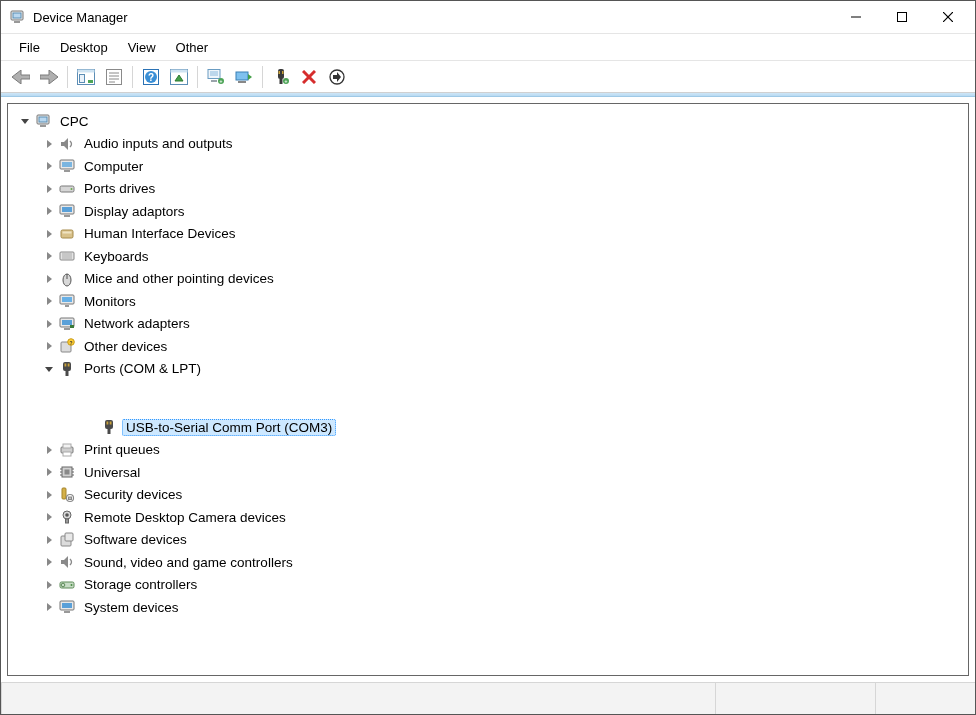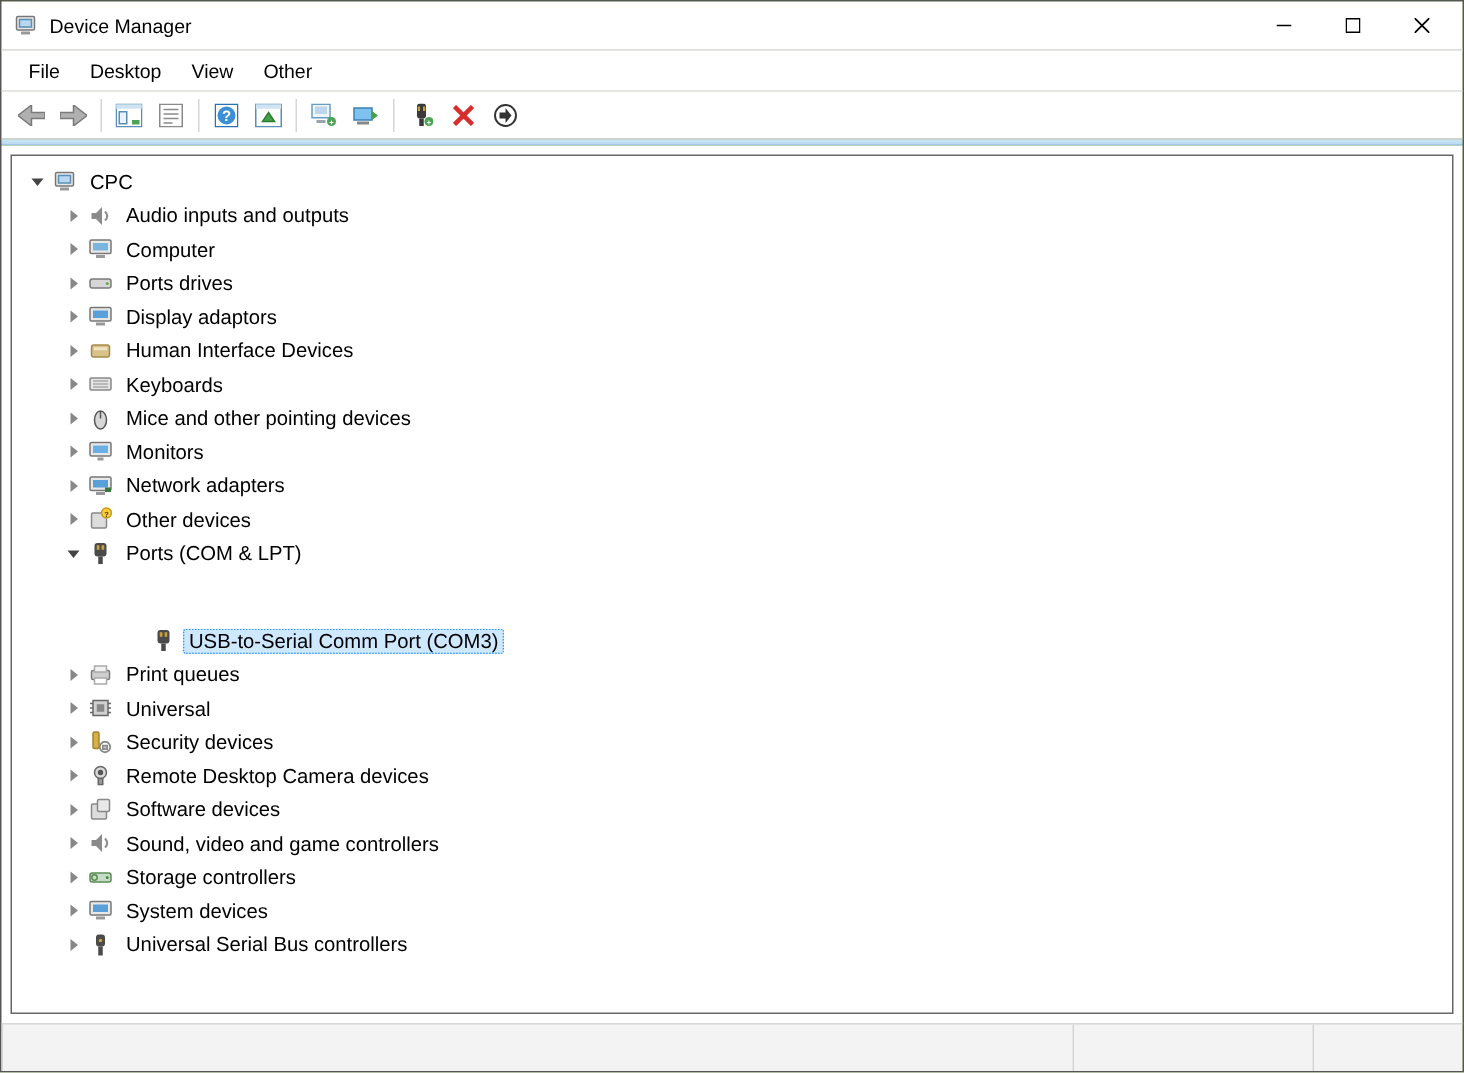--- a/index.html
+++ b/index.html
@@ -400,31 +400,20 @@
           <span class="expander chev-right"></span>
           <span class="node-icon">
             <svg width="16" height="16" viewBox="0 0 16 16">
               <rect x="1" y="2" width="14" height="9" rx="1" fill="#e8e8e8" stroke="#777"></rect>
               <rect x="3" y="4" width="10" height="5" fill="#5aa0d8"></rect>
               <rect x="5" y="12" width="6" height="2" fill="#999"></rect>
             </svg>
           </span>
           <span class="label">System devices</span>
         </div>
-        <div class="row indent1">
-          <span class="expander chev-right"></span>
-          <span class="node-icon">
-            <svg width="16" height="16" viewBox="0 0 16 16">
-              <rect x="5" y="1" width="6" height="8" rx="2" fill="#4a4a4a"></rect>
-              <rect x="6.5" y="9" width="3" height="6" fill="#4a4a4a"></rect>
-              <circle cx="8" cy="5" r="1.2" fill="#caa23a"></circle>
-            </svg>
-          </span>
-          <span class="label">Universal Serial Bus controllers</span>
-        </div>
       </div>
   </div>
 
   <div class="statusbar">
     <div class="seg a"></div>
     <div class="seg b"></div>
     <div class="seg c"></div>
   </div>
 
 </div>

